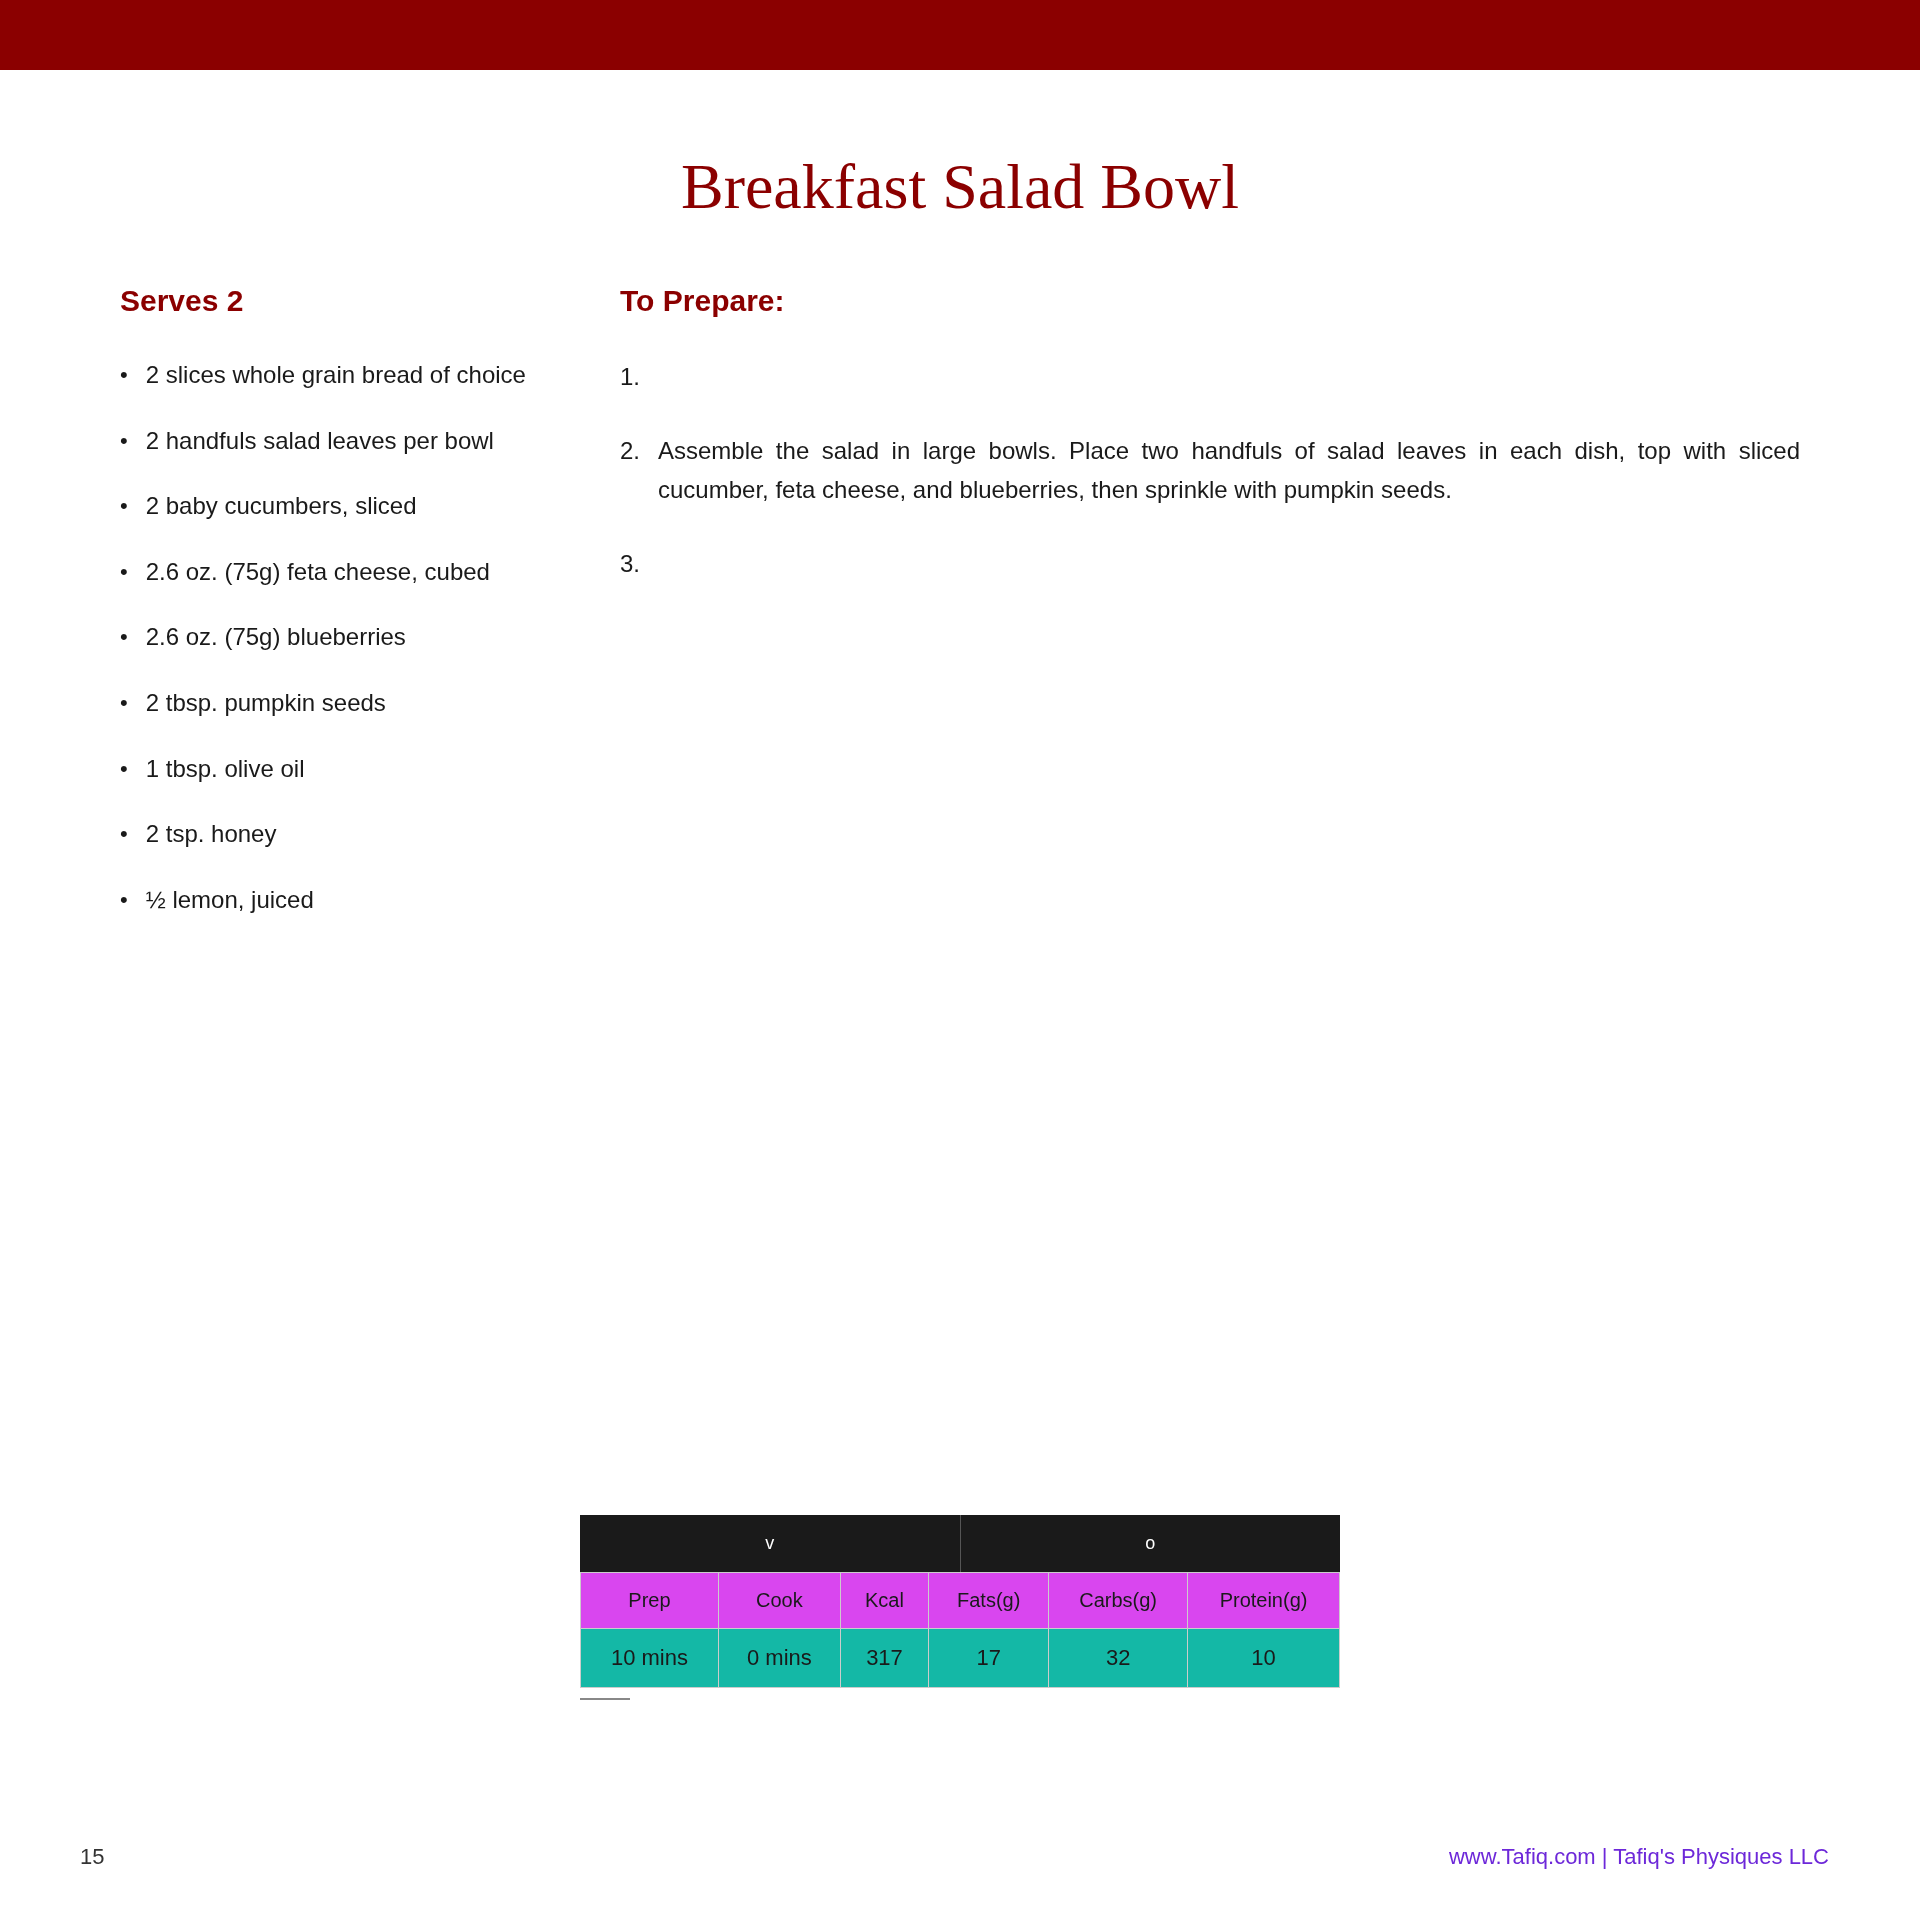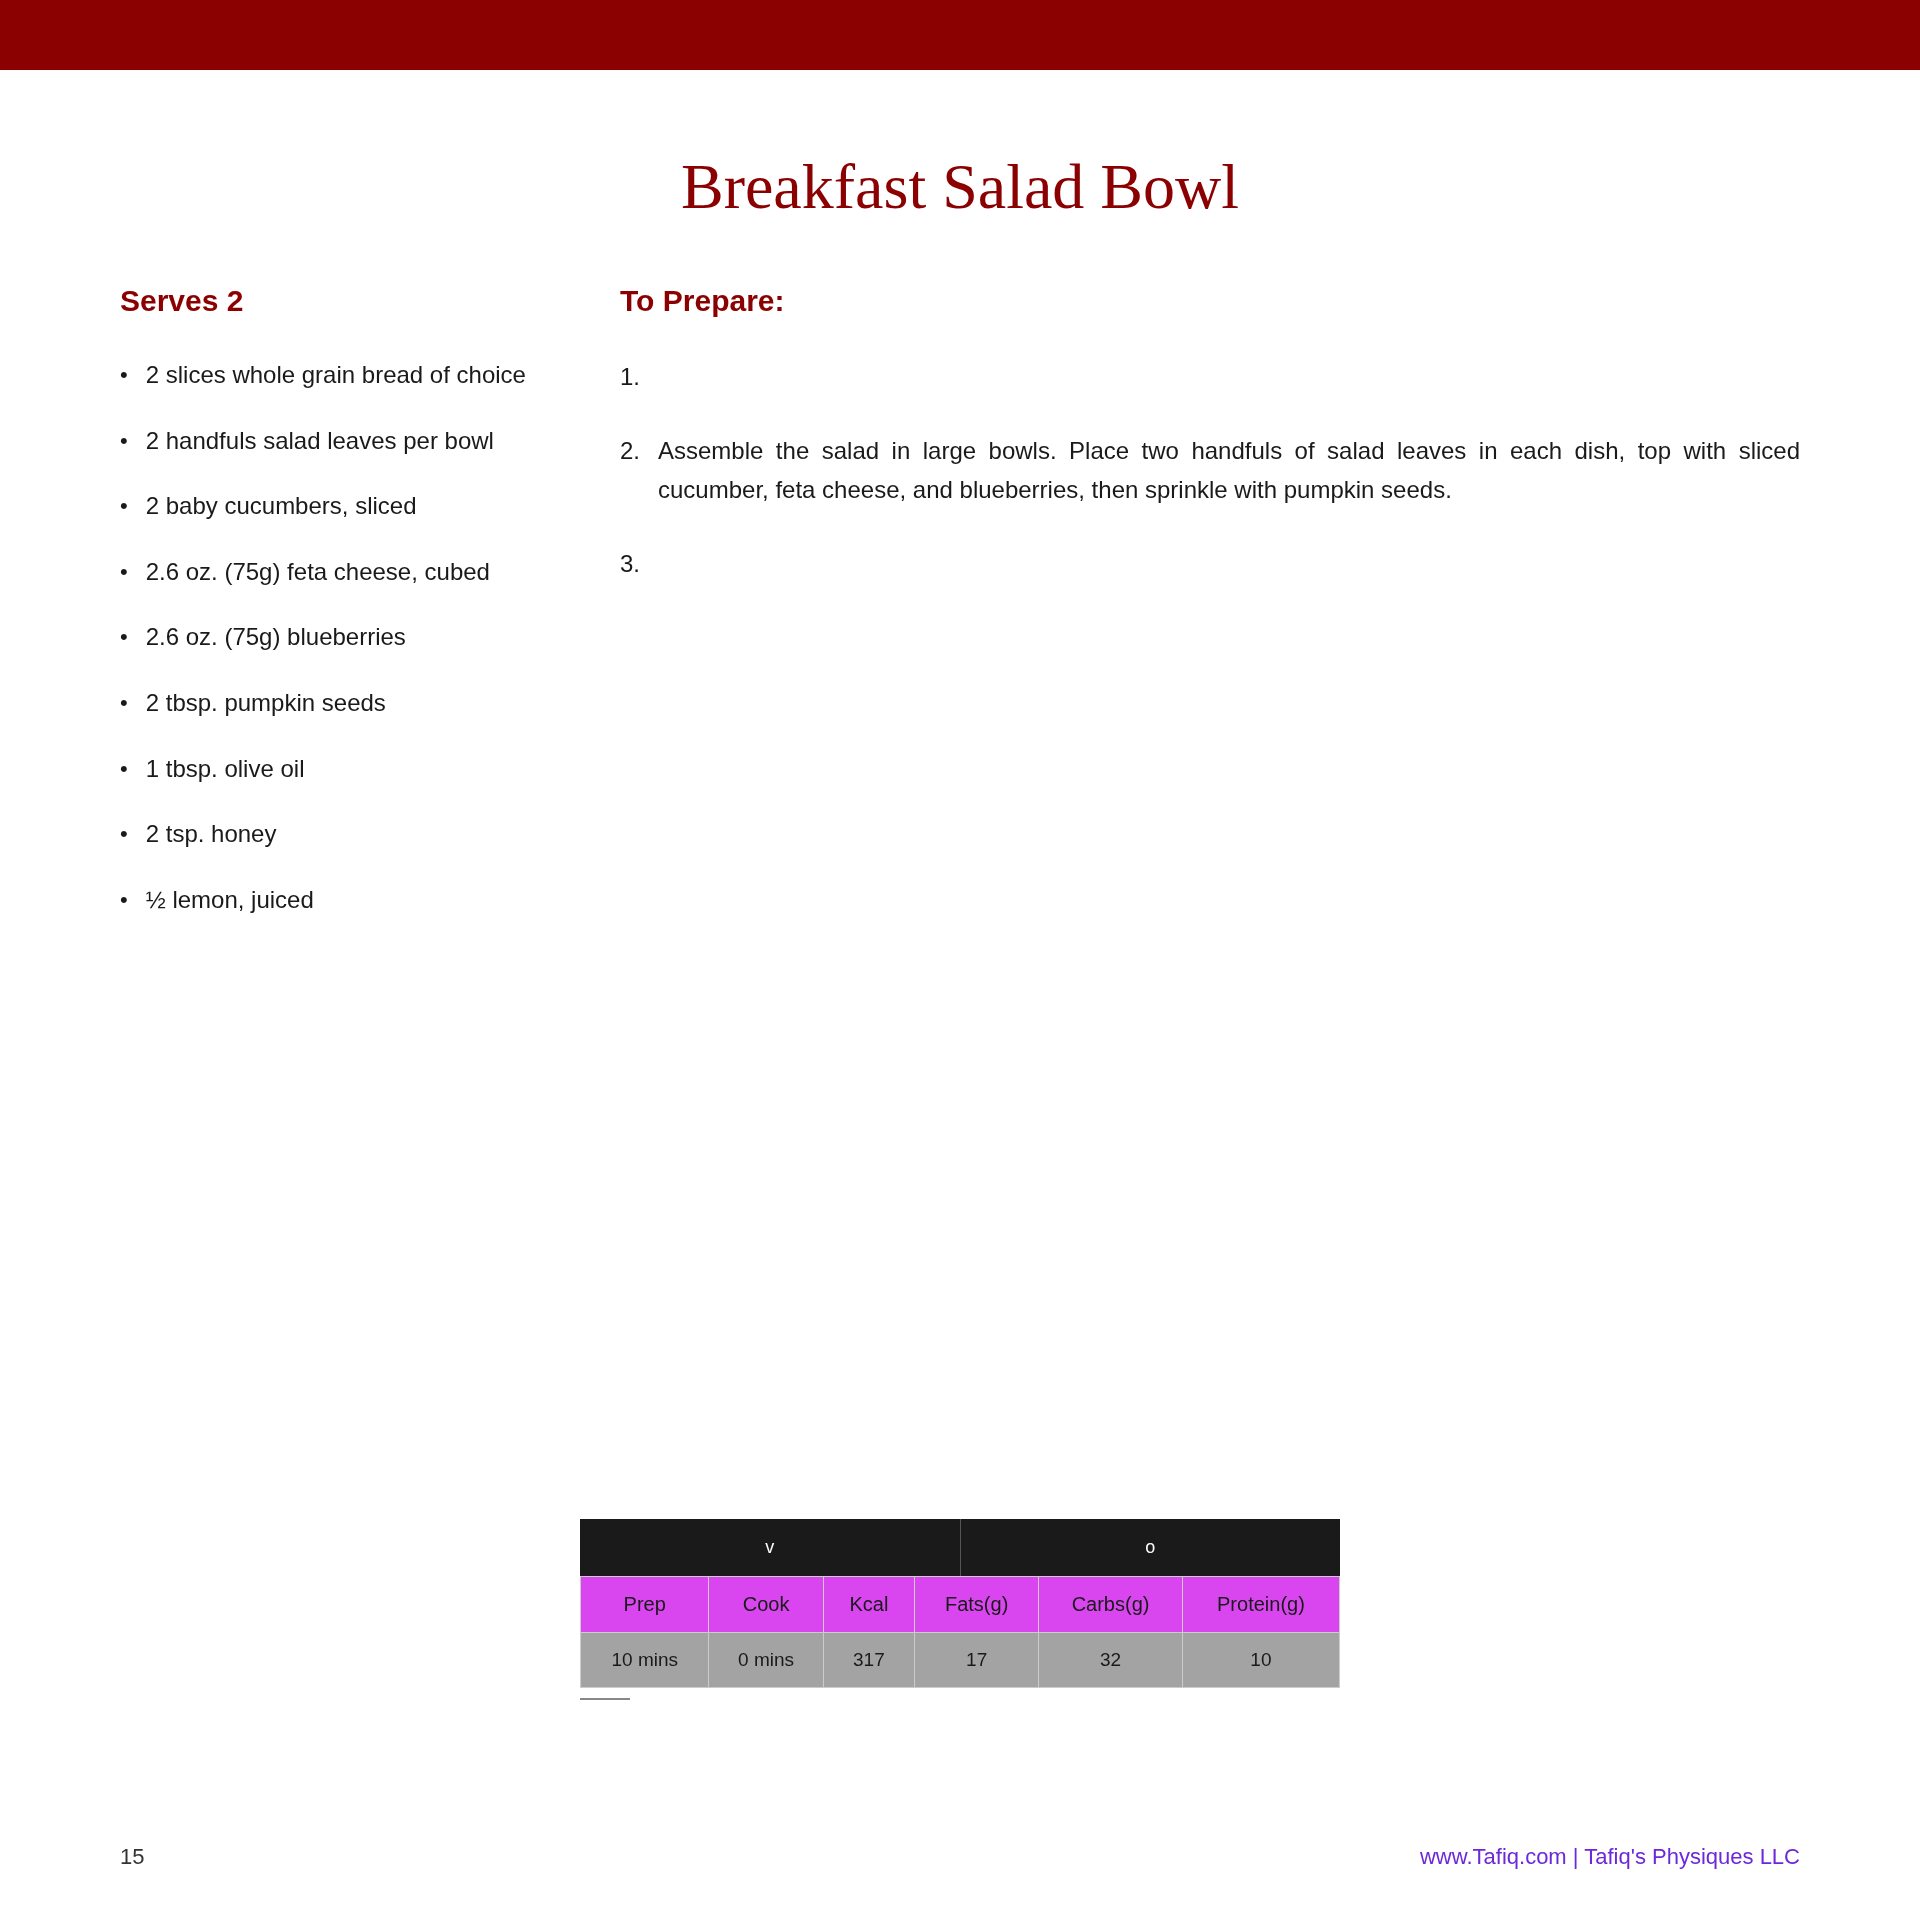--- a/index.html
+++ b/index.html
@@ -150,44 +150,44 @@
       font-family: Arial, sans-serif;
       font-weight: normal;
       border: 1px solid #ccc;
       text-align: center;
       background: #d946ef;
       color: #1a1a1a;
     }
 
     .nutrition-table td {
       padding: 16px 14px;
-      font-size: 19px;
+      font-size: 22px;
       font-family: Arial, sans-serif;
       border: 1px solid #ccc;
       text-align: center;
-      background: #a3a3a3;
+      background: #14b8a6;
       color: #1a1a1a;
     }
 
     .small-line {
       width: 50px;
       height: 2px;
       background: #888;
       margin-top: 10px;
     }
 
     
     .footer {
       position: absolute;
       bottom: 50px;
       left: 0;
-      right: 0;
+      right: 11px;
       display: flex;
       justify-content: space-between;
-      padding: 0 120px;
+      padding: 0 80px;
     }
 
     .footer-page-num {
       font-size: 22px;
       color: #333;
       font-family: Arial, sans-serif;
     }
 
     .footer-website {
       font-size: 22px;

